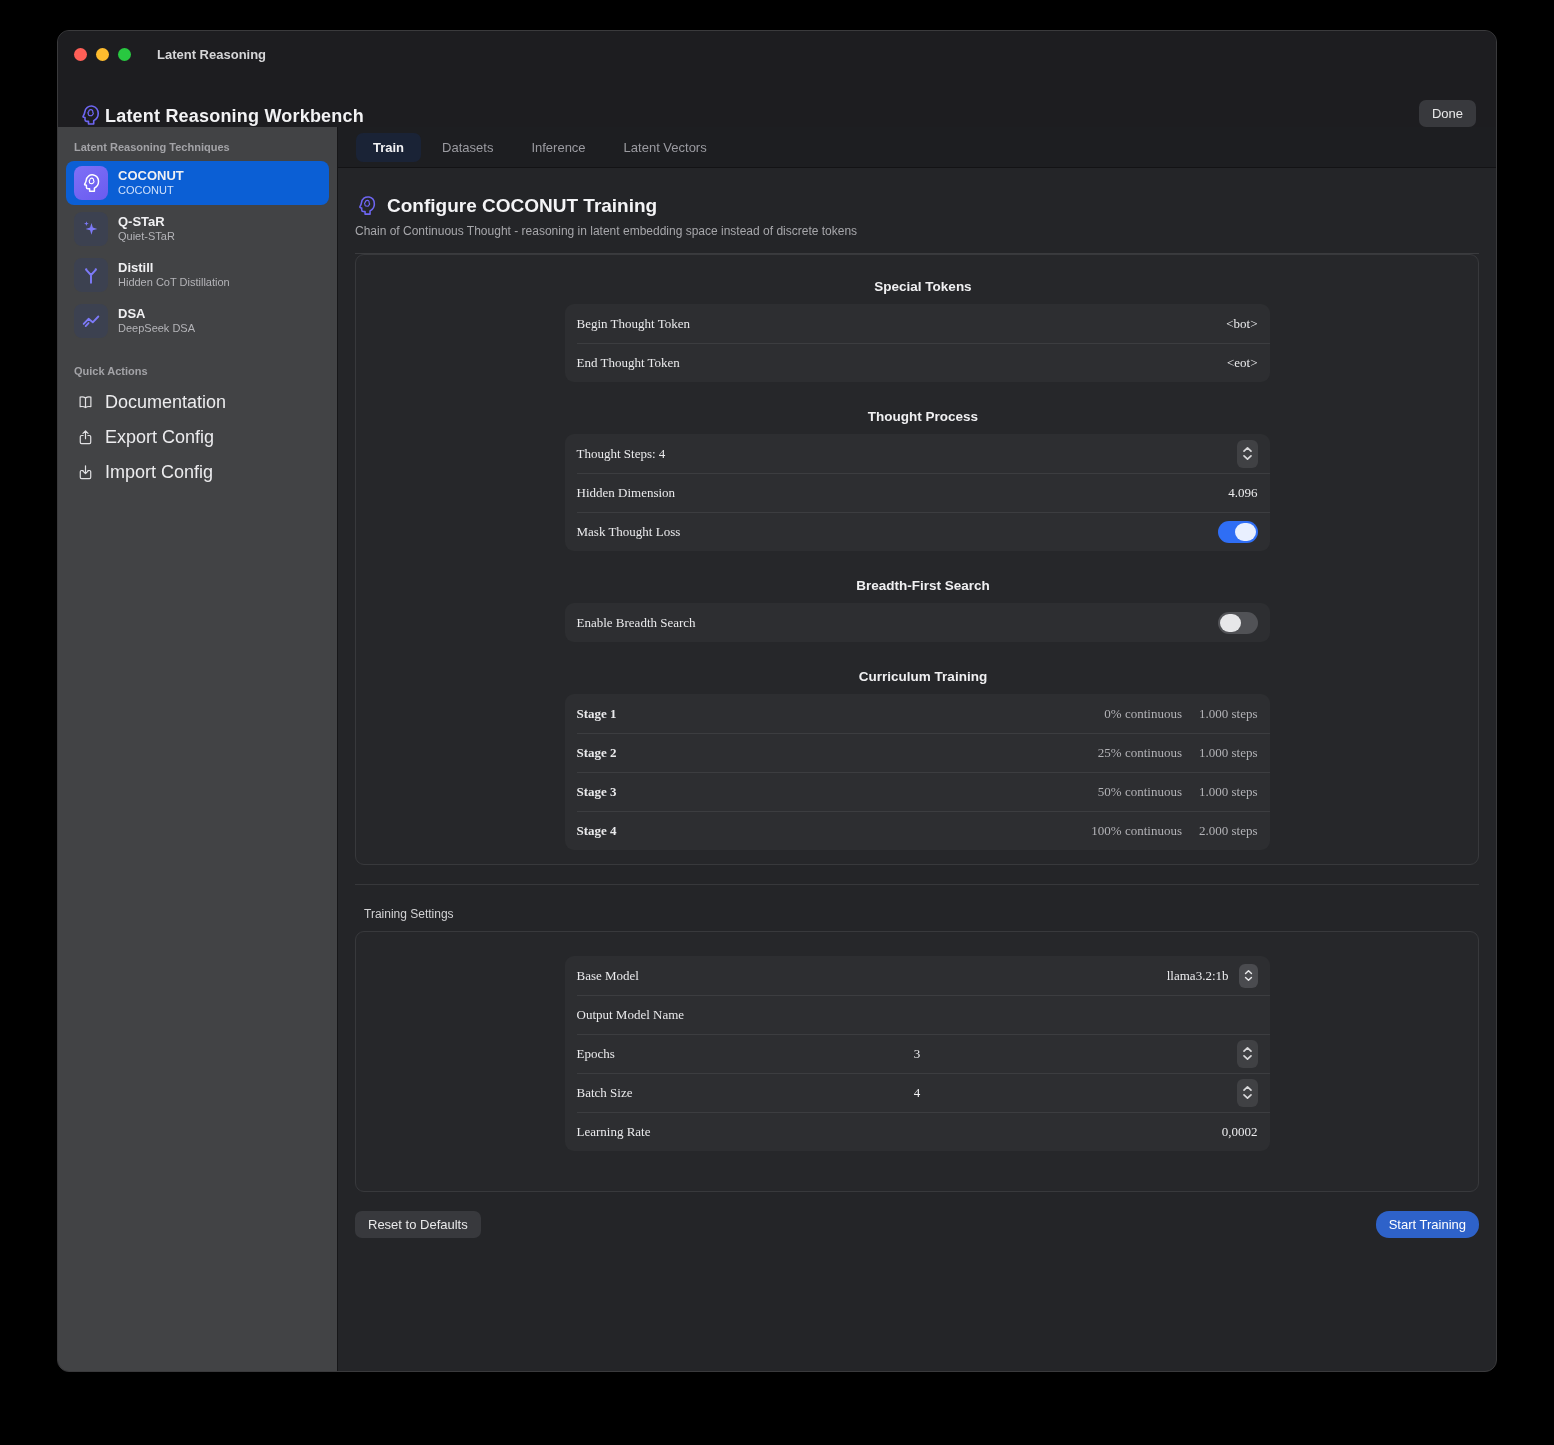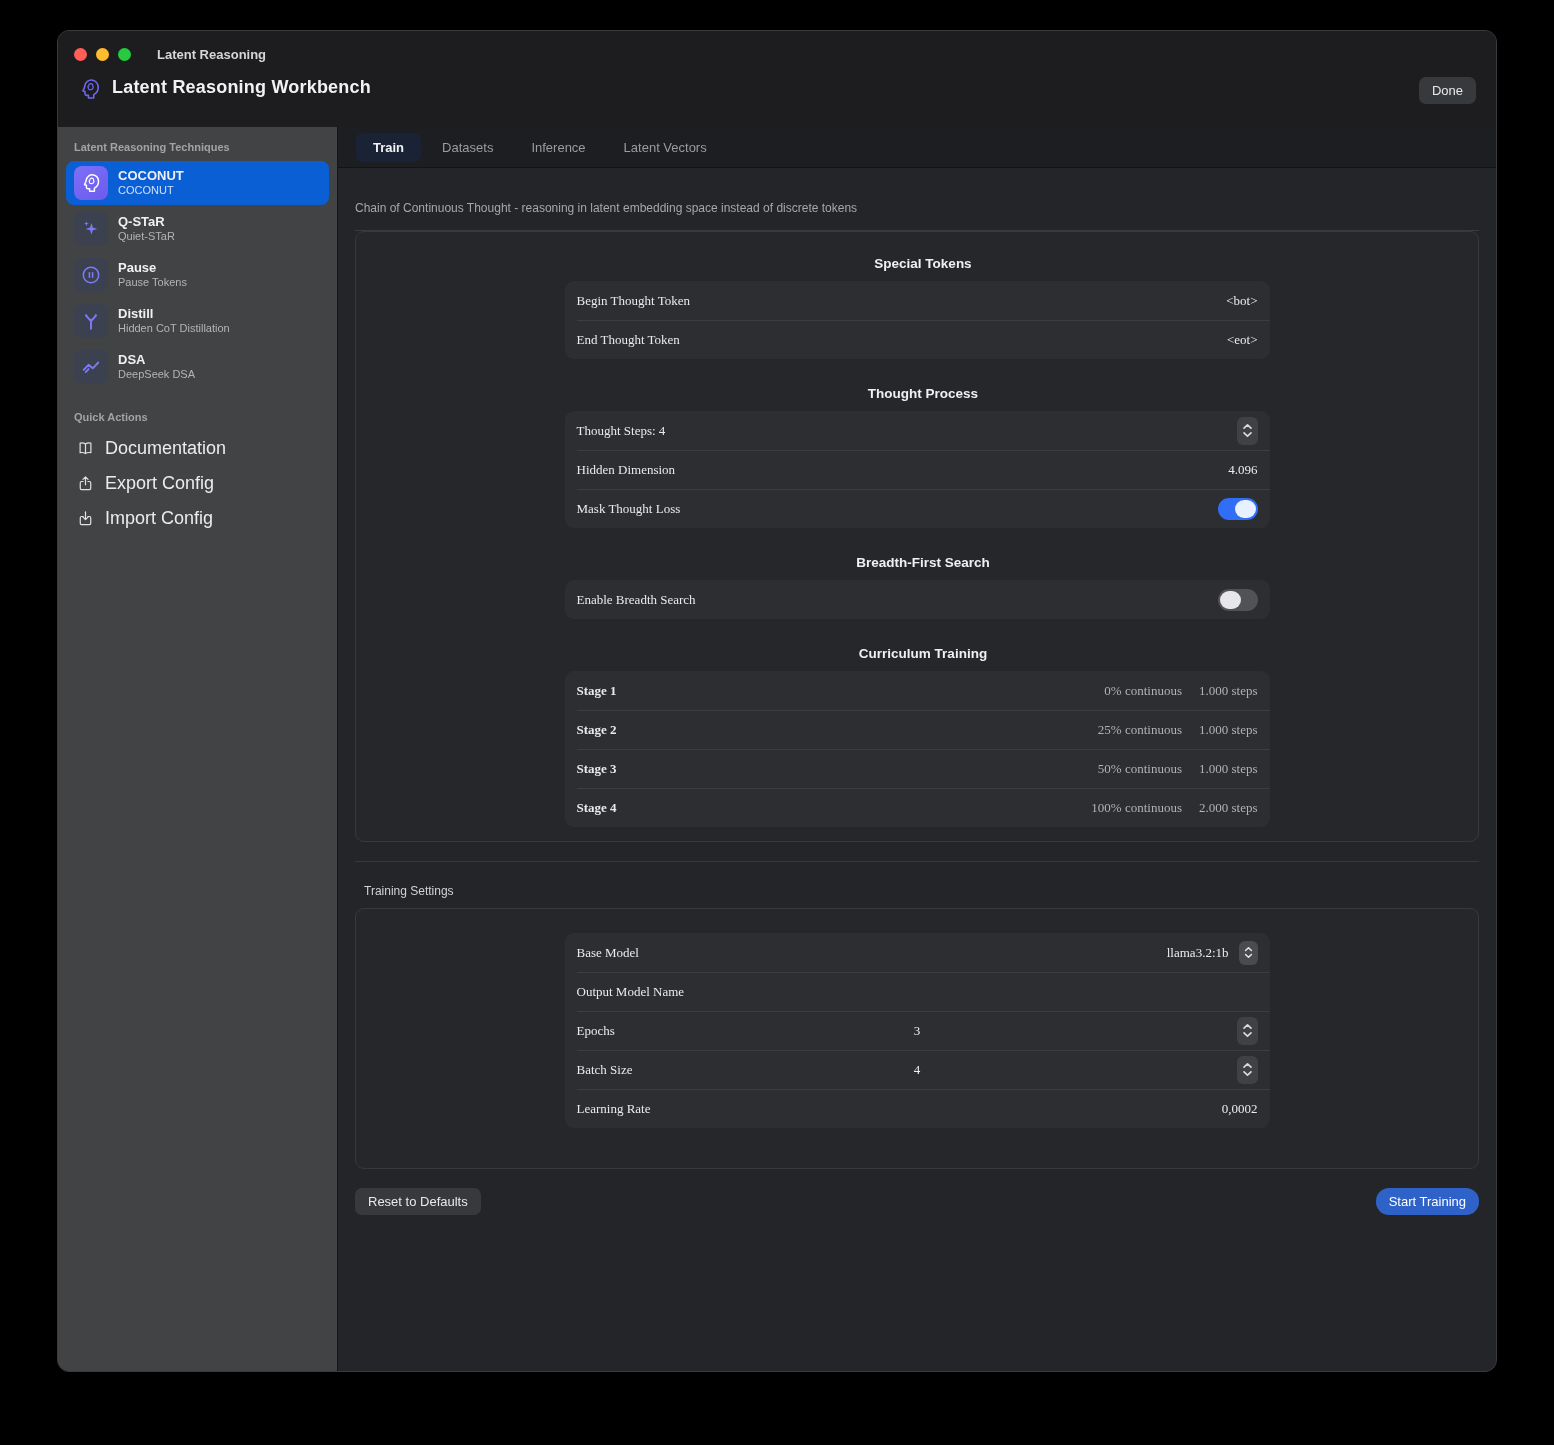--- a/index.html
+++ b/index.html
@@ -7,21 +7,21 @@
   .window{ position:absolute; left:57px; top:30px; width:1440px; height:1342px; background:#242528;
            border-radius:12px; overflow:hidden; display:flex; flex-direction:column;
            box-shadow:0 20px 60px rgba(0,0,0,.7); border:1px solid #3a3a3c; }
   
   .titlebar{ height:46px; background:#1d1d20; display:flex; align-items:center; padding:4px 16px; flex:0 0 auto; }
   .lights{ display:flex; gap:9px; }
   .light{ width:13px; height:13px; border-radius:50%; }
   .light.red{ background:#ff5f57; } .light.yellow{ background:#febc2e; } .light.green{ background:#28c840; }
   .tb-title{ margin-left:26px; font-size:13px; font-weight:700; color:#d6d6d8; }
   
-  .appheader{ height:50px; background:#1d1d20; display:flex; align-items:flex-start; padding:0 20px; gap:10px; flex:0 0 auto; }
+  .appheader{ height:50px; background:#1d1d20; display:flex; align-items:flex-end; padding:0 20px; gap:3px; flex:0 0 auto; }
   .appheader .brain{ color:#6e66f2; }
   .app-title{ font-size:18px; font-weight:700; color:#f2f2f4; letter-spacing:.2px; }
   .spacer{ flex:1; }
   .btn{ border:none; border-radius:7px; font-size:13px; padding:6px 13px; cursor:default; font-family:inherit; }
   .btn.gray{ background:#38393d; color:#e9e9ea; }
   .btn.blue{ background:#2e62c9; color:#fff; font-weight:400;border-radius:13px; }
   
   .bodyrow{ flex:1; display:flex; min-height:0; }
   .sidebar{ width:280px; background:#424345; padding:12px 8px; flex:0 0 auto; border-right:1px solid #161618; overflow:hidden; }
   .side-label{ font-size:11px; font-weight:700; color:#a3a3a7; padding:2px 8px 8px; }
@@ -163,31 +163,20 @@
             <svg width="22" height="22" viewBox="0 0 24 24">
               <use href="#ic-sparkles"></use>
             </svg>
           </span>
         <span class="side-text">
           <div class="t">Q-STaR</div>
           <div class="s">Quiet-STaR</div>
         </span>
       </div>
 
-      <div class="side-item">
-        <span class="tile">
-            <svg width="22" height="22" viewBox="0 0 24 24">
-              <use href="#ic-pause"></use>
-            </svg>
-          </span>
-        <span class="side-text">
-          <div class="t">Pause</div>
-          <div class="s">Pause Tokens</div>
-        </span>
-      </div>
 
       <div class="side-item">
         <span class="tile">
             <svg width="22" height="22" viewBox="0 0 24 24">
               <use href="#ic-branch"></use>
             </svg>
           </span>
         <span class="side-text">
           <div class="t">Distill</div>
           <div class="s">Hidden CoT Distillation</div>
@@ -237,20 +226,28 @@
 
     <div class="main">
       <div class="tabbar">
         <span class="tab selected">Train</span>
         <span class="tab">Datasets</span>
         <span class="tab">Inference</span>
         <span class="tab">Latent Vectors</span>
       </div>
 
       <div class="scroll">
+        <div class="content-head">
+          <span class="brain">
+            <svg width="23" height="23" viewBox="0 0 24 24">
+                <use href="#ic-brain"></use>
+              </svg>
+          </span>
+          <span class="content-title">Configure COCONUT Training</span>
+        </div>
         <div class="content-sub">Chain of Continuous Thought - reasoning in latent embedding space instead of discrete tokens</div>
         <div class="divider"></div>
 
 
         <div class="bigbox">
           <div class="form-inner">
 
             <div class="sec-title first">Special Tokens</div>
             <div class="group">
               <div class="row">

